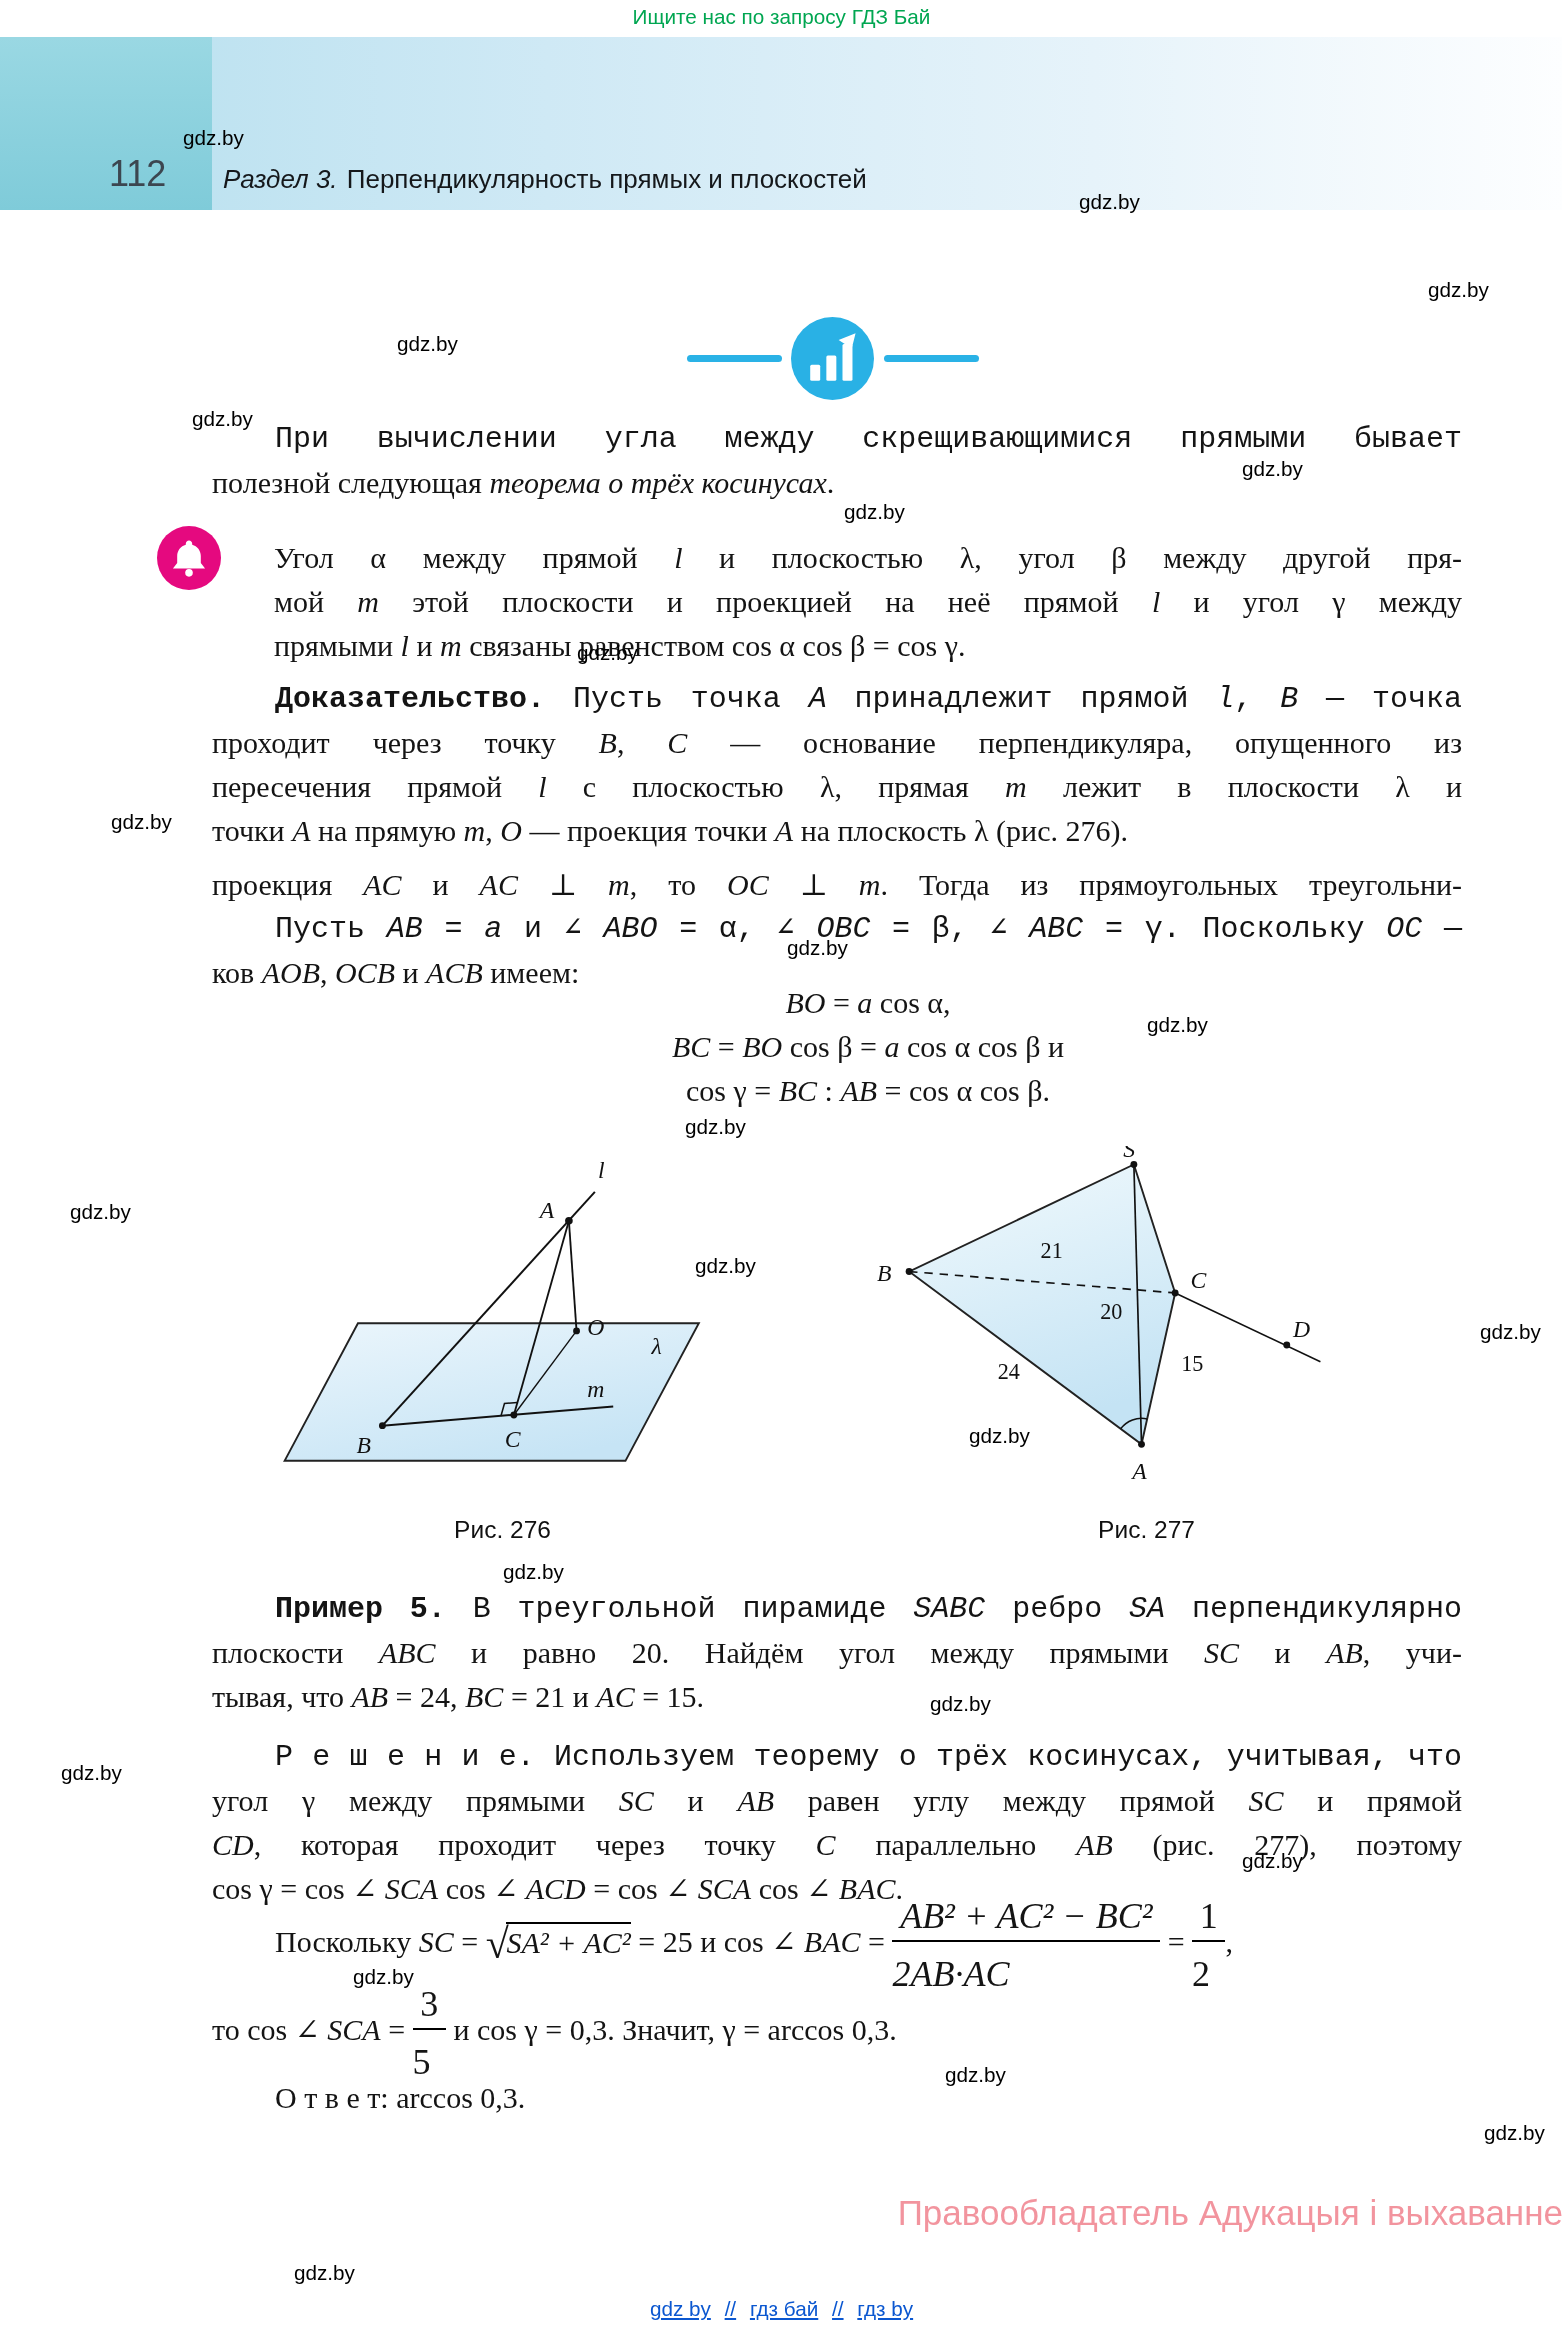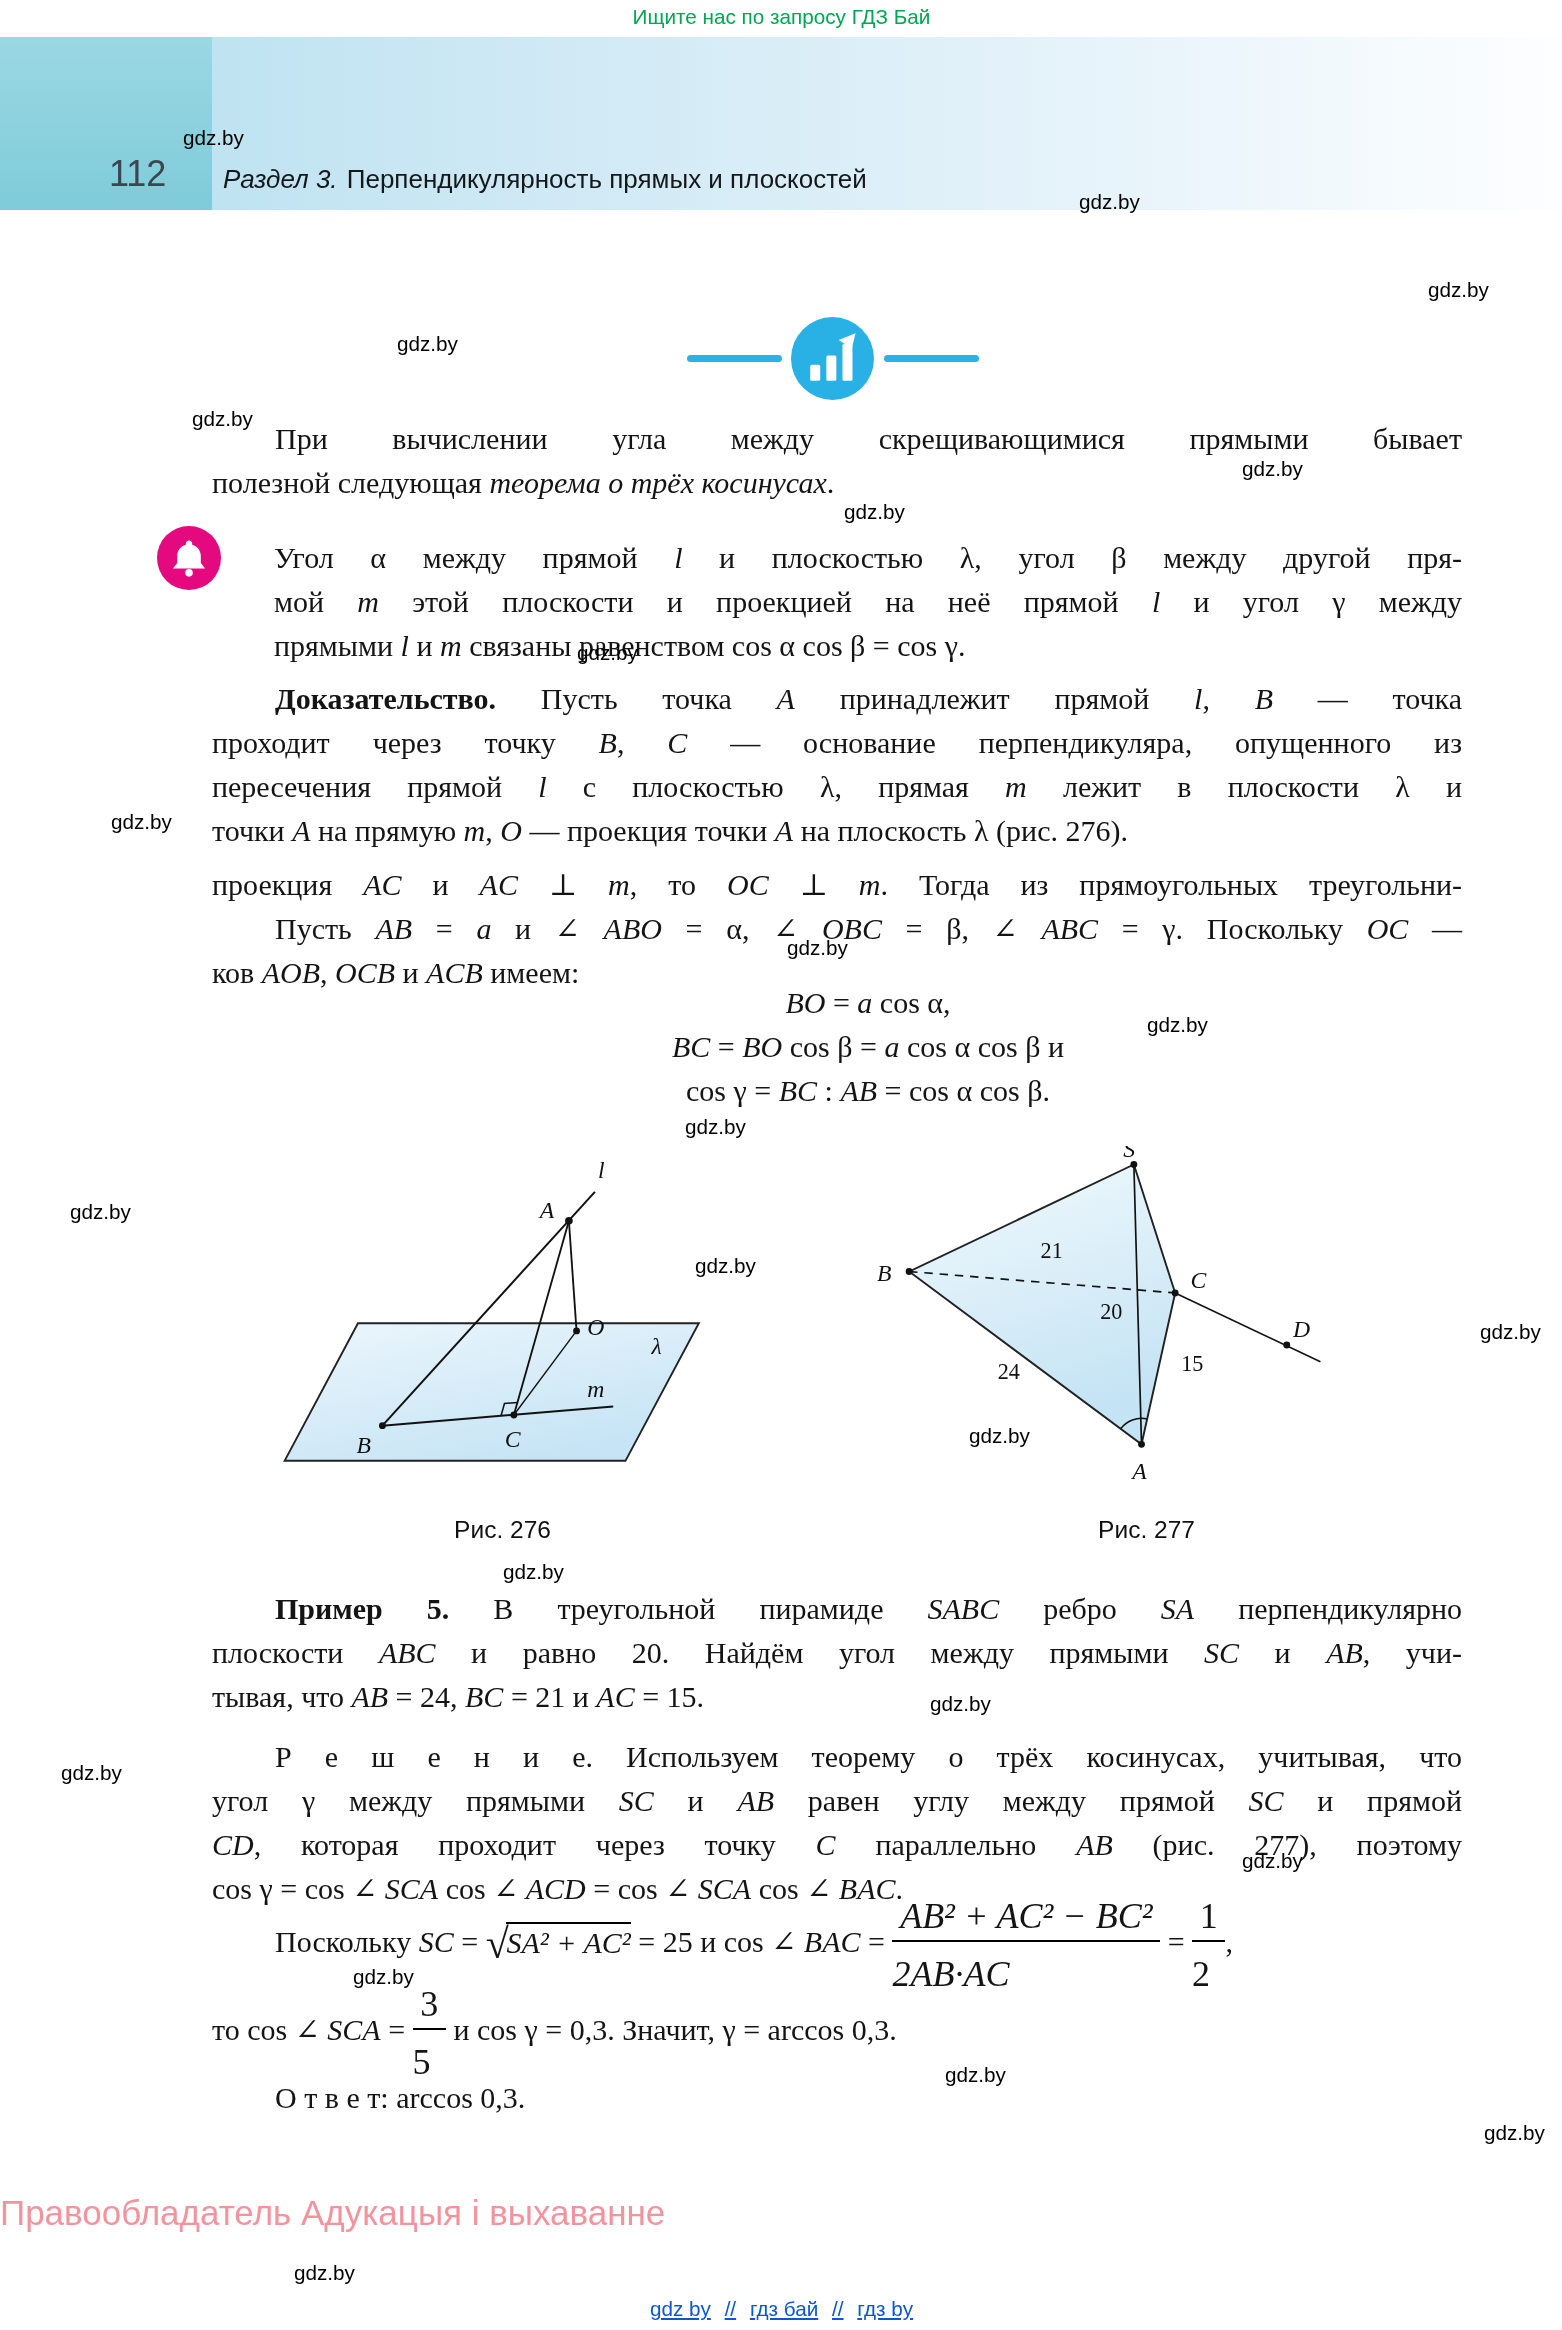--- a/index.html
+++ b/index.html
@@ -14,35 +14,35 @@
         background:linear-gradient(180deg,#9ad8e3,#7fcbd9);}
   .page-num{position:absolute;left:109px;top:153px;font:400 36px "Liberation Sans",sans-serif;color:#3c4650;z-index:2;}
   .section{position:absolute;left:223px;top:164px;font:400 26px "Liberation Sans",sans-serif;color:#15181b;z-index:2;}
   .section .lbl{font-style:italic;margin-right:9.2px;}
   .divider-line{position:absolute;top:355px;height:6.9px;width:95px;background:#2ab2e6;border-radius:3.8px;}
   .chart-badge{position:absolute;left:791px;top:317px;}
   .bell-badge{position:absolute;left:157px;top:526px;}
   .col{position:absolute;left:212px;width:1250px;}
   .ln{line-height:44px;min-height:44px;font-size:30px;}
   .j{text-align:justify;text-align-last:justify;}
-  .ind{padding-left:63px;}
+  .ind{padding-left:63px;font-family:Liberation Mono, monospace;}
   .it{font-style:italic;}
   .bd{font-weight:bold;}
   .theorem{position:absolute;left:274px;width:1188px;top:536px;}
   .formulas{position:absolute;left:243px;width:1250px;top:981px;text-align:center;}
   .fig{position:absolute;}
   .caption{position:absolute;width:291px;top:1516px;text-align:center;
            font:400 24.5px "Liberation Sans",sans-serif;color:#101010;}
   .math-row{position:absolute;left:212px;width:1301px;font-size:30px;white-space:nowrap;}
   .frac{display:inline-block;vertical-align:middle;text-align:left;font-size:36px;line-height:1.18;}
   .fnum{display:block;border-bottom:2.3px solid #000;padding:0 7.7px 2.3px;}
   .fden{display:block;padding-top:11px;}
   .rad{font-size:1.4em;vertical-align:-0.14em;margin-right:-2.3px;}
   .svinc{border-top:2.3px solid #000;padding-top:1.5px;}
-  .pink{position:absolute;top:2193px;left:0;width:100%;text-align:left;
+  .pink{position:absolute;top:2193px;left:0;width:100%;text-align:right;
         font:400 35px "Liberation Sans",sans-serif;color:#f2949e;}
   .links{position:absolute;top:2297px;left:0;width:100%;text-align:center;
          font:400 20.7px "Liberation Sans",sans-serif;color:#0b57d0;}
   .links span{margin:0 6.9px;text-decoration:underline;cursor:pointer;text-align:right;}
   svg text{font-family:"Liberation Serif","DejaVu Serif",serif;}
   .figlab{font-style:italic;font-size:31px;fill:#111;}
   .figno{font-size:29px;fill:#111;}
 </style>
 </head>
 <body>

